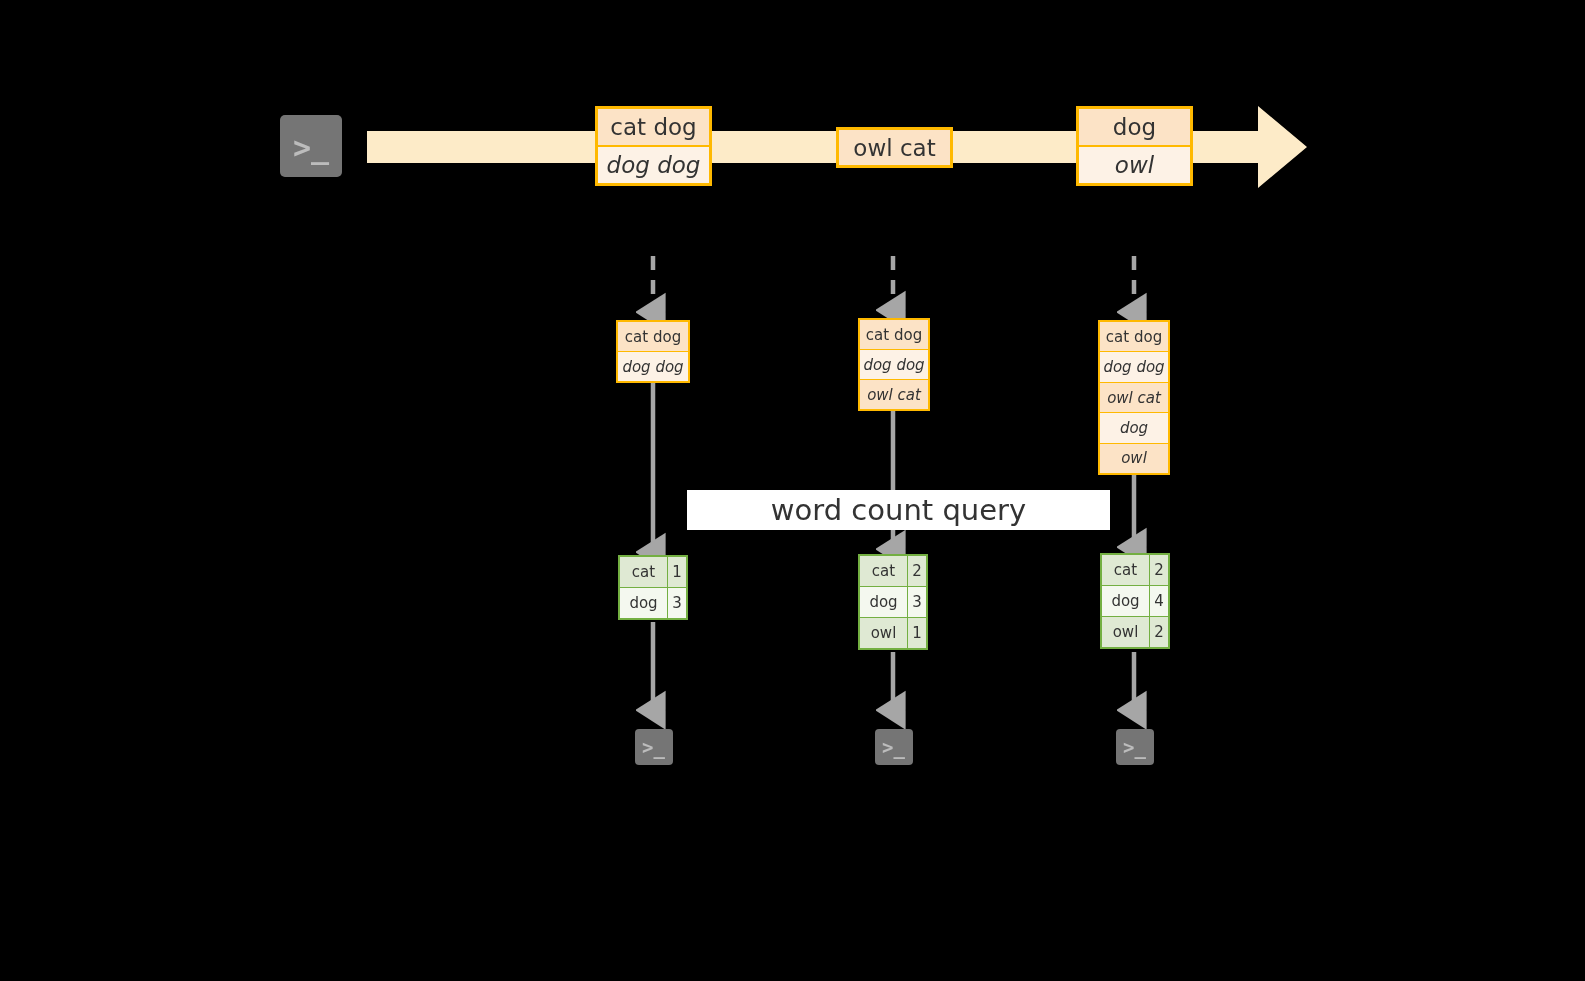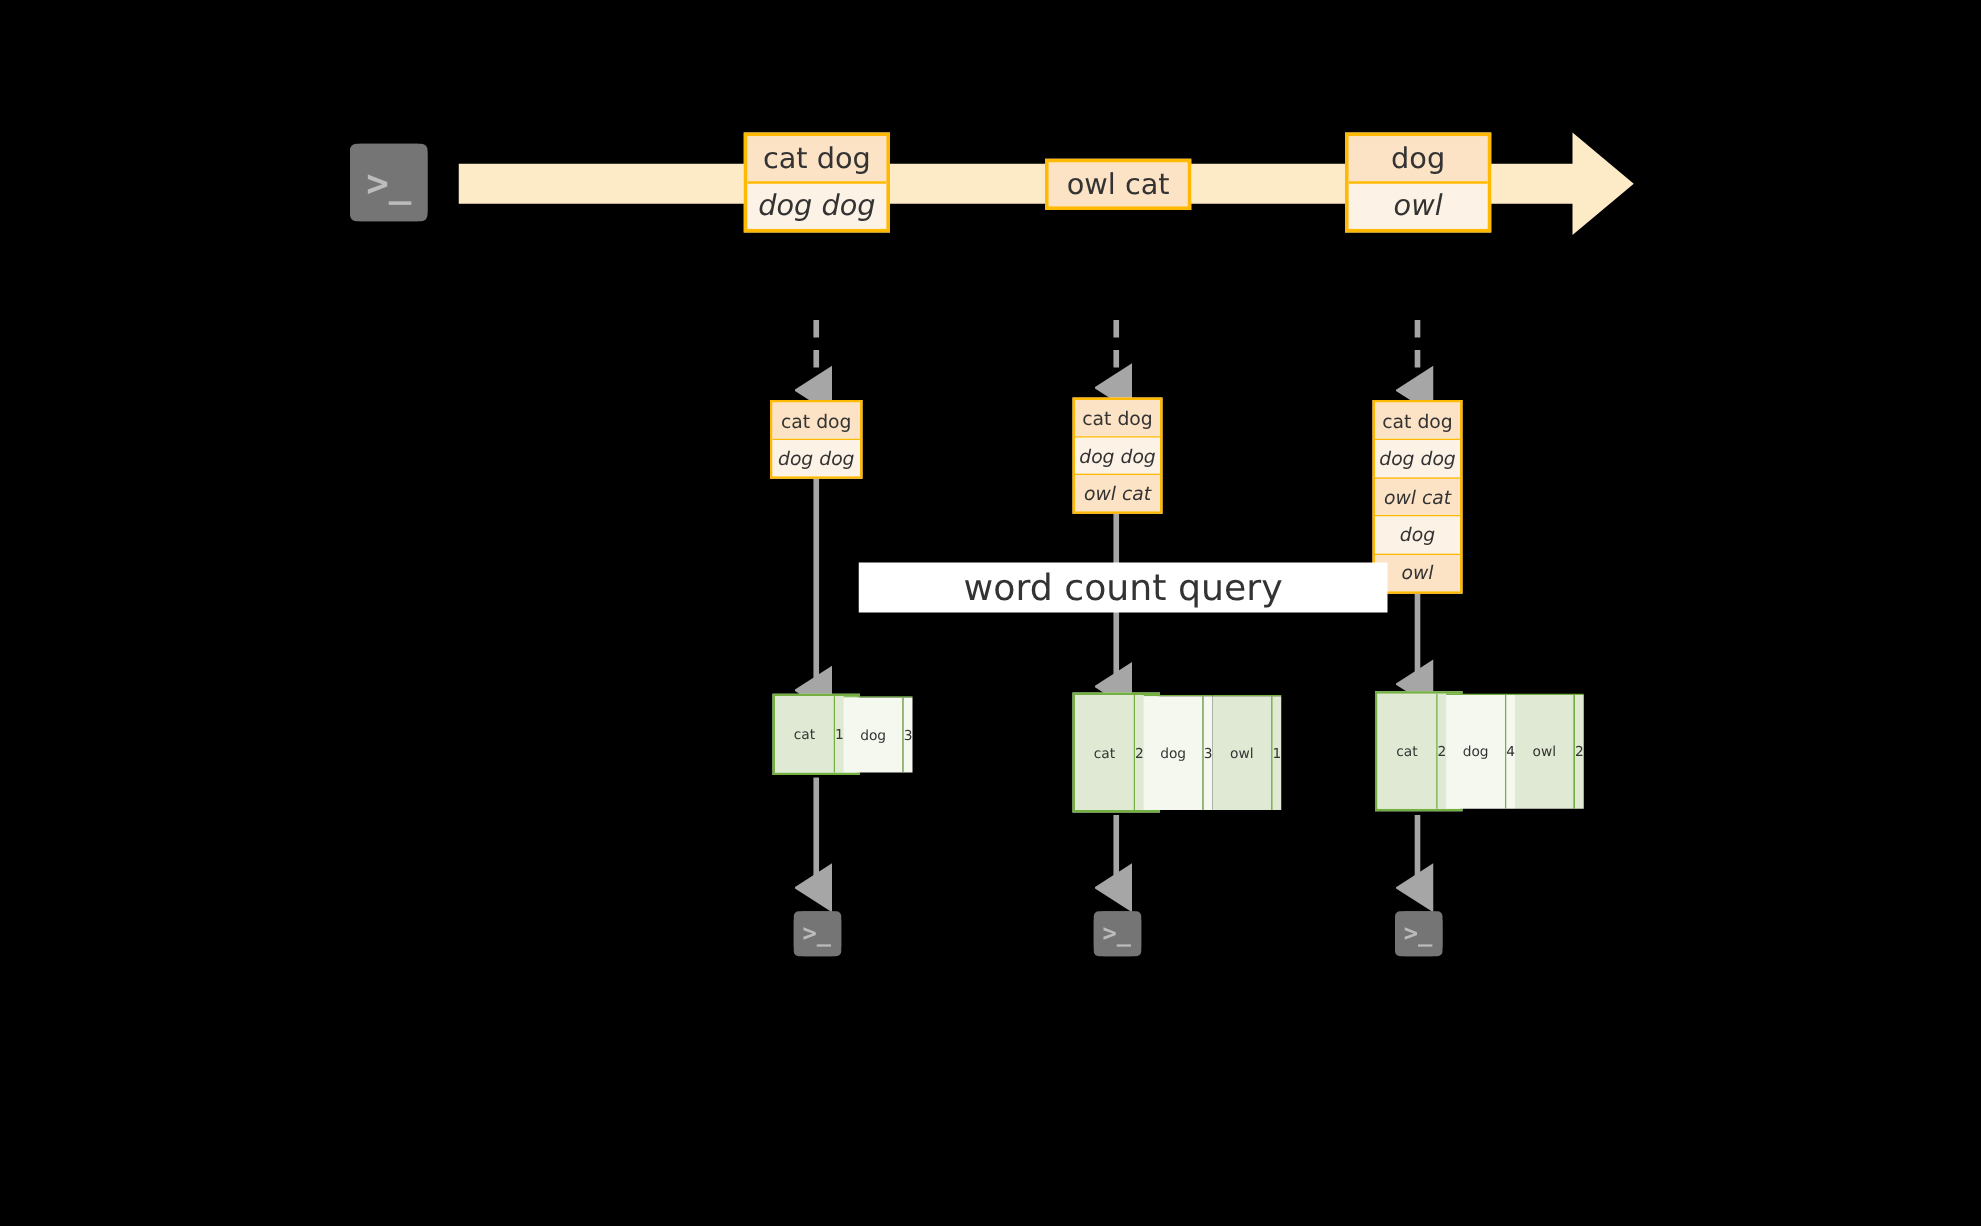--- a/index.html
+++ b/index.html
@@ -91,22 +91,22 @@
   .obox.mid { font-size: 15px; border-width: 2.5px; }
   .obox.mid .cell + .cell { border-top: 1.6px solid #FFB900; }
 
   
   .gtable {
     position: absolute;
     box-sizing: border-box;
     border: 2.5px solid #73AF41;
     background: #F2F7EC;
     display: flex;
-    flex-direction: row;
-    font-size: 11px;
+    flex-direction: column;
+    font-size: 15px;
   }
   .gtable .grow {
     flex: 1 1 auto;
     display: flex;
     box-sizing: border-box;
   }
   .gtable .grow + .grow { border-top: 1.6px solid #73AF41; }
   .gtable .gword,
   .gtable .gcount {
     box-sizing: border-box;
@@ -203,21 +203,21 @@
   </div>
 
   <div class="obox mid" style="left:1098px; top:320px; width:72px; height:155px;">
     <div class="cell shade-a">cat dog</div>
     <div class="cell shade-b">dog dog</div>
     <div class="cell shade-a">owl cat</div>
     <div class="cell shade-b">dog</div>
     <div class="cell shade-a">owl</div>
   </div>
 
-  <div class="banner" style="left:687px; top:450px; width:423px; height:40px;">word count query</div>
+  <div class="banner" style="left:687px; top:490px; width:423px; height:40px;">word count query</div>
 
   <div class="gtable" style="left:618px; top:555px; width:70px; height:65px;">
     <div class="grow shade-a">
       <div class="gword">cat</div>
       <div class="gcount">1</div>
     </div>
     <div class="grow shade-b">
       <div class="gword">dog</div>
       <div class="gcount">3</div>
     </div>

